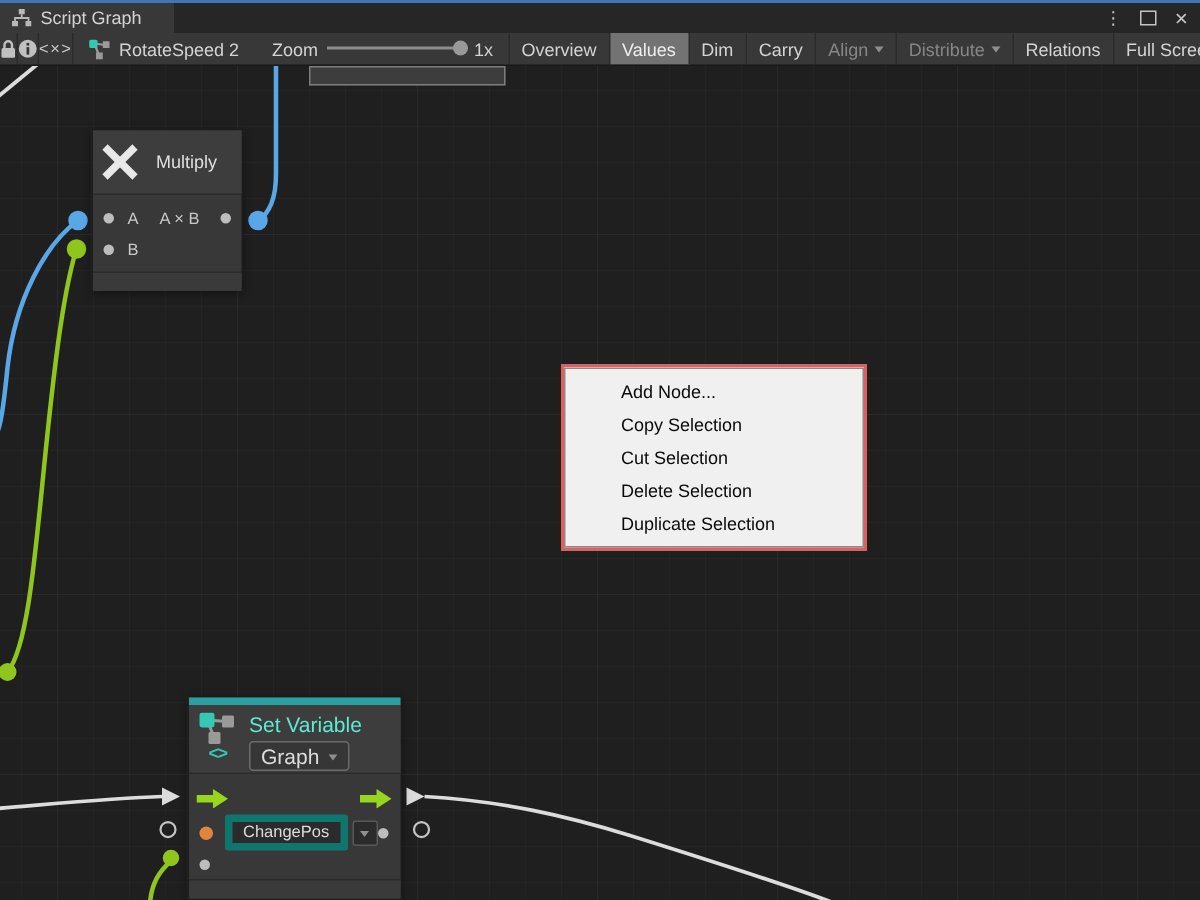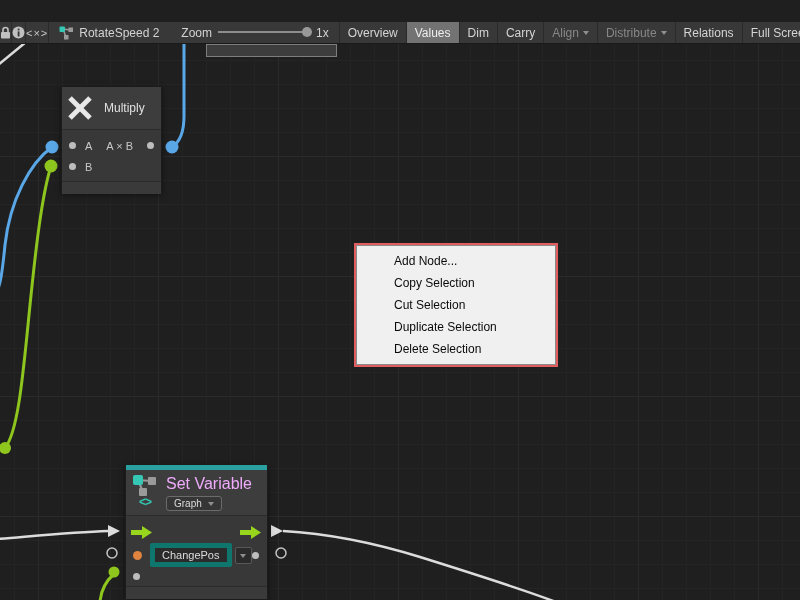--- a/index.html
+++ b/index.html
@@ -61,40 +61,40 @@
   .prow .mid{flex:1;text-align:center;color:#c8c8c8;}
   .multiply .node-footer{height:12px;}
 
   
   .setvar{left:125px;top:464px;width:143px;height:136px;}
   .setvar .accent{height:5px;}
   .setvar .node-header{height:46px;gap:8px;padding:0 6px;align-items:flex-start;}
   .setvar .icon-col{display:flex;flex-direction:column;align-items:center;margin-top:5px;}
   .setvar .cx{color:#35c8b4;font-size:12px;font-weight:bold;letter-spacing:-1px;line-height:10px;}
   .setvar .head-col{display:flex;flex-direction:column;margin-top:5px;}
-  .setvar .title{font-size:16px;color:#f0abfc;}
+  .setvar .title{font-size:14px;color:#5eead4;}
   .kind-btn{margin-top:3px;align-self:flex-start;display:flex;align-items:center;gap:6px;background:#363636;
-            border:1px solid #6b6b6b;border-radius:3px;padding:1px 7px;font-size:10px;color:#dcdcdc;}
+            border:1px solid #6b6b6b;border-radius:3px;padding:1px 7px;font-size:14px;color:#dcdcdc;}
   .setvar .body{padding-top:4px;}
   .flow-row{height:24px;display:flex;align-items:center;justify-content:space-between;padding:0 5px;}
   .val-row{height:22px;display:flex;align-items:center;padding:0 7px;}
   .dot-orange{width:9px;height:9px;border-radius:50%;background:#e08440;flex:0 0 auto;}
   .var-select{margin-left:8px;background:#2b2b2b;border:5px solid #0f766e;border-radius:2px;
               padding:1px 7px;font-size:11px;color:#dcdcdc;}
   .var-dd{margin-left:3px;width:16px;height:15px;background:#2b2b2b;border:1px solid #585858;border-radius:2px;
           display:flex;align-items:center;justify-content:center;}
   .row3{height:20px;display:flex;align-items:center;padding:0 7px;}
   .setvar .node-footer{position:absolute;bottom:0;left:0;right:0;height:12px;}
 
   
   .mini-overlay{position:absolute;left:206px;top:44px;width:131px;height:13px;background:#3d3d3d;
                 border:1px solid #7d7d7d;box-sizing:border-box;z-index:6;}
 
   
-  .ctx-menu{position:absolute;left:354px;top:243px;width:204px;z-index:10;background:#f0f0f0;
+  .ctx-menu{position:absolute;left:374px;top:243px;width:204px;z-index:10;background:#f0f0f0;
             border:2px solid #e25d5d;box-shadow:inset 0 0 0 1px #8a8a8a;padding:5px 1px;box-sizing:border-box;}
   .ctx-item{height:22px;line-height:22px;padding-left:37px;font-size:12px;color:#0a0a0a;}
 </style>
 </head>
 <body>
 
 <div class="window">
 
   <div class="canvas"></div>
 
@@ -192,24 +192,40 @@
     </div>
     <div class="node-footer"></div>
   </div>
 
   <div class="mini-overlay"></div>
 
   <div class="ctx-menu">
     <div class="ctx-item">Add Node...</div>
     <div class="ctx-item">Copy Selection</div>
     <div class="ctx-item">Cut Selection</div>
+    <div class="ctx-item">Delete Selection</div>
     <div class="ctx-item">Duplicate Selection</div>
-    <div class="ctx-item">Delete Selection</div>
-  </div>
-
+  </div>
+
+  <div class="tabbar">
+    <div class="tab">
+      <svg width="13" height="12" viewBox="0 0 13 12">
+        <rect x="4.5" y="0" width="4" height="3.5" fill="#b8b8b8"></rect>
+        <rect x="0" y="8" width="4" height="3.5" fill="#b8b8b8"></rect>
+        <rect x="9" y="8" width="4" height="3.5" fill="#b8b8b8"></rect>
+        <path d="M6.5 3.5 V6 M2 8 V6 H11 V8" stroke="#b8b8b8" stroke-width="1.2" fill="none"></path>
+      </svg>
+      <span>Script Graph</span>
+    </div>
+    <div class="win-controls">
+      <span class="dots">⋮</span>
+      <span class="maxbox"></span>
+      <span class="closex">×</span>
+    </div>
+  </div>
 
   <div class="toolbar">
     <div class="tcell" style="width:25px">
       <svg width="11" height="13" viewBox="0 0 11 13">
         <rect x="1" y="6" width="9" height="6.5" rx="1" fill="#c0c0c0"></rect>
         <path d="M3 6 V4 a2.5 2.5 0 0 1 5 0 V6" stroke="#c0c0c0" stroke-width="1.6" fill="none"></path>
       </svg>
     </div>
     <div class="tcell" style="width:25px">
       <svg width="13" height="13" viewBox="0 0 13 13">

